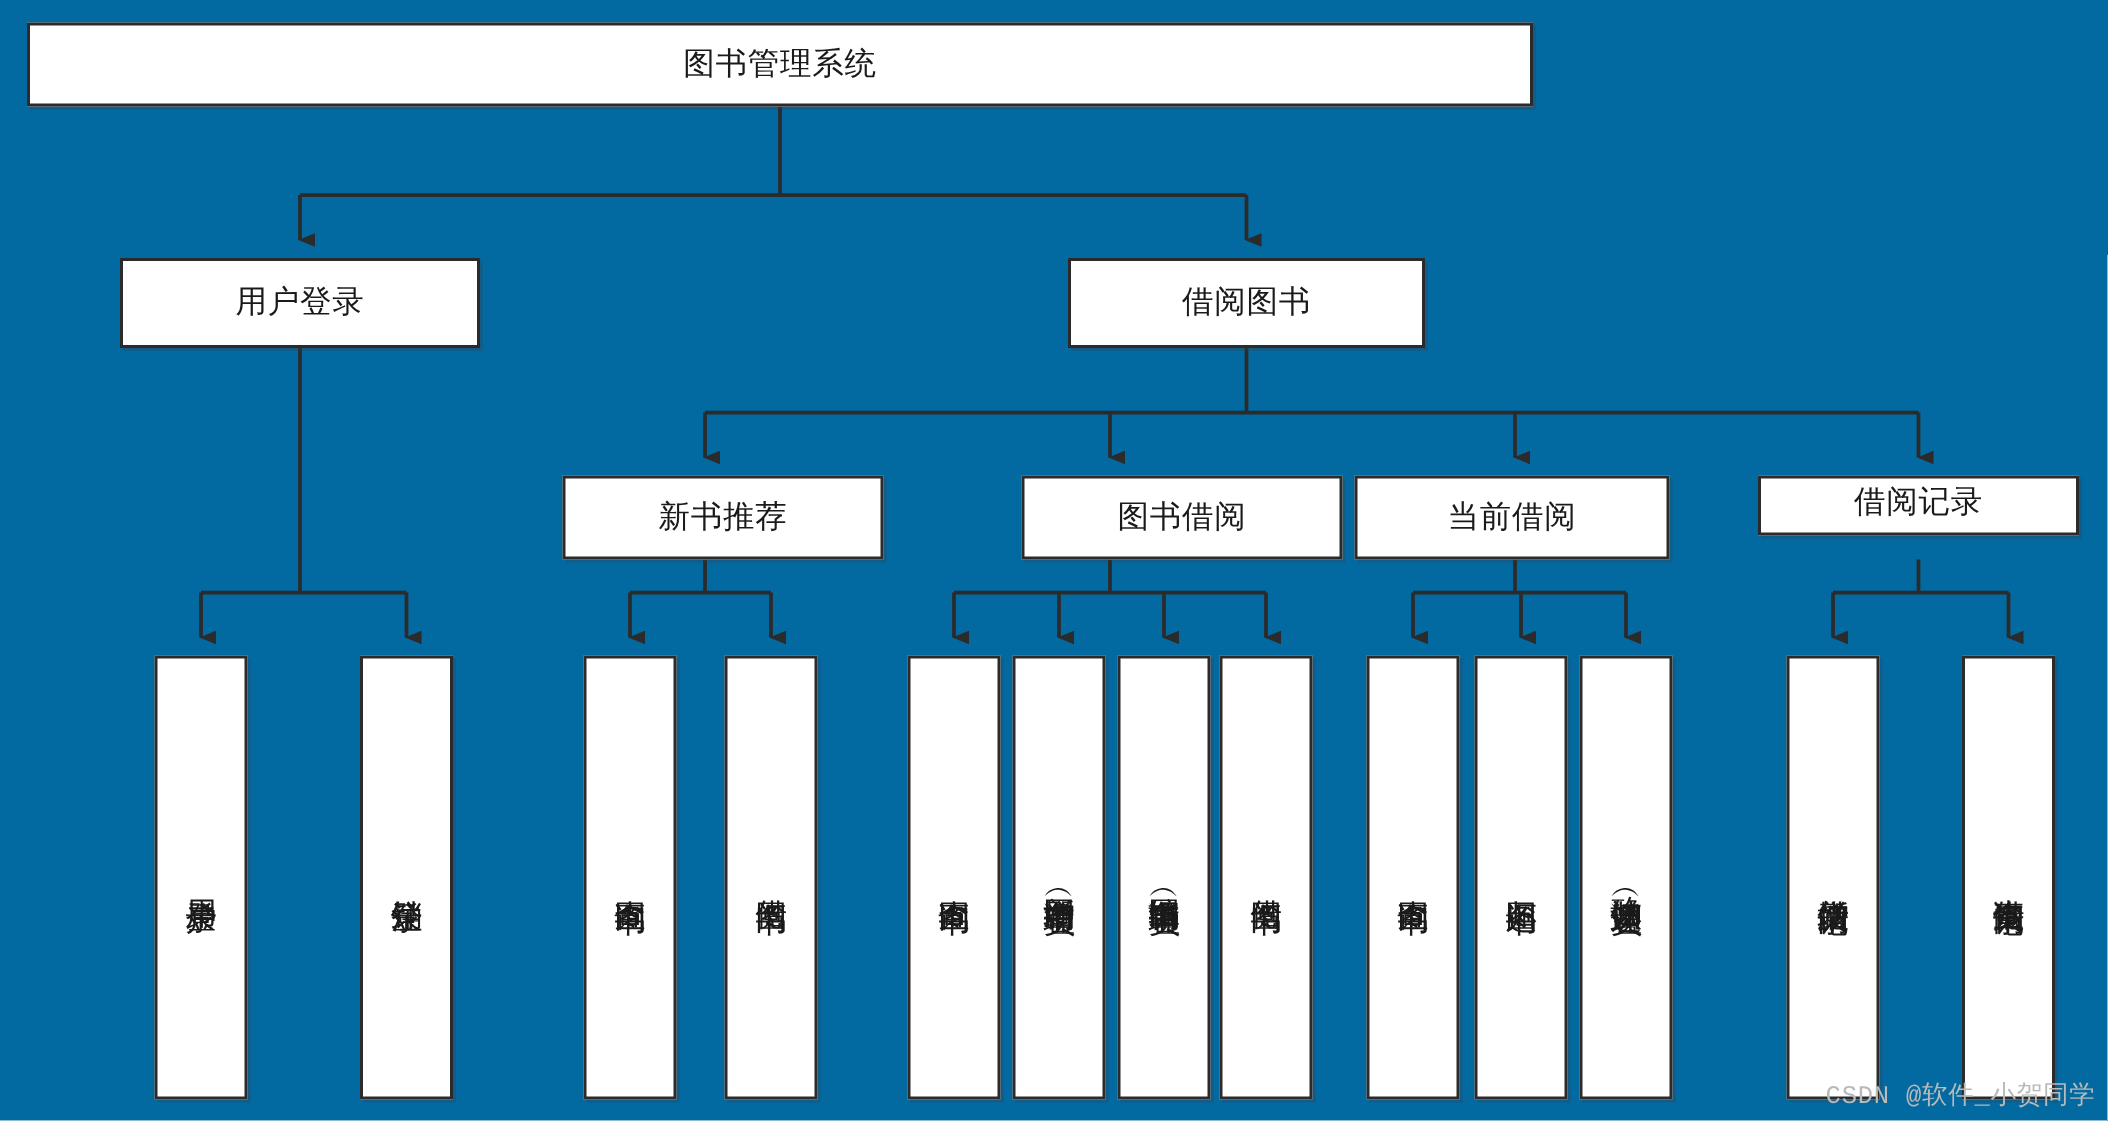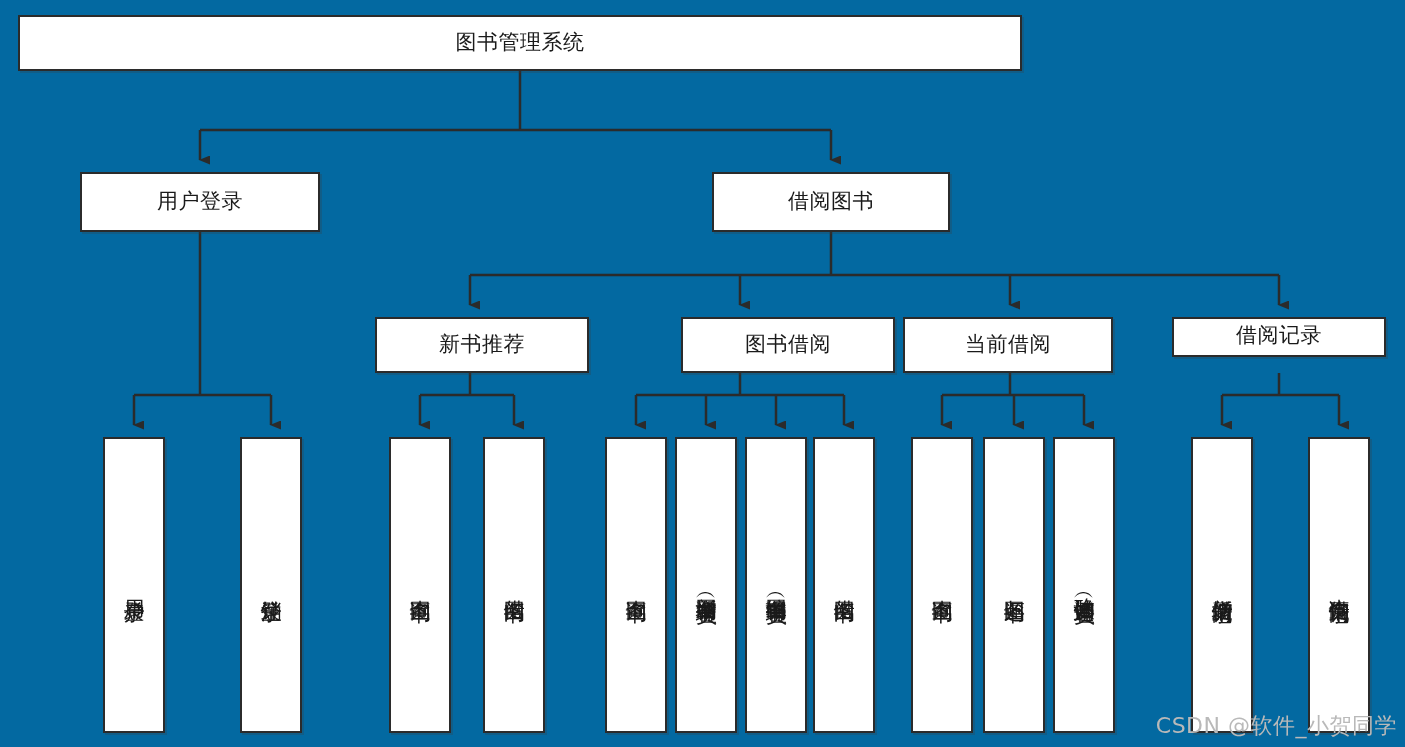--- a/index.html
+++ b/index.html
@@ -56,25 +56,26 @@
     text-orientation: upright;
     display: block;
   }
   .node-label {
     display: block;
   }
   #watermark {
     position: absolute;
     right: 8px;
     bottom: 6px;
-    font-size: 22px;
+    font-size: 17px;
     color: #b9b9b9;
     letter-spacing: 0.5px;
     user-select: none;
     white-space: nowrap;
+    font-family: Liberation Mono, monospace;
   }
 </style>
 </head>
 <body>
 
 <div id="diagram-root">
 
   <svg id="edge-layer" viewBox="0 0 1405 747" width="1405" height="747" xmlns="http://www.w3.org/2000/svg">
     <defs>
       <marker id="arrowhead" markerWidth="9" markerHeight="11" refX="4.5" refY="10" orient="auto" markerUnits="userSpaceOnUse">

